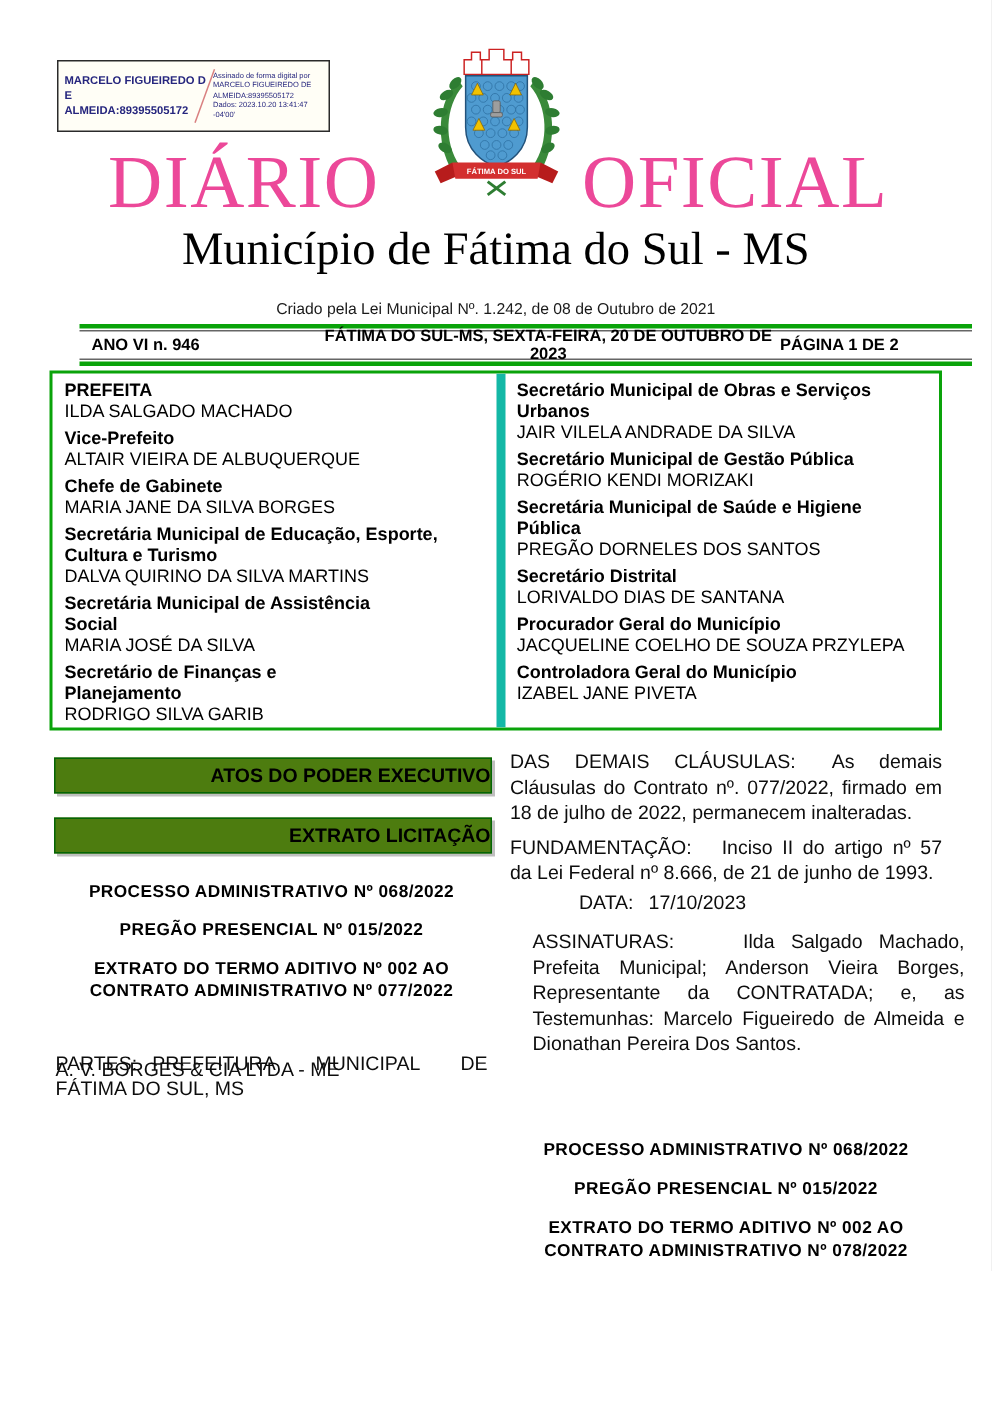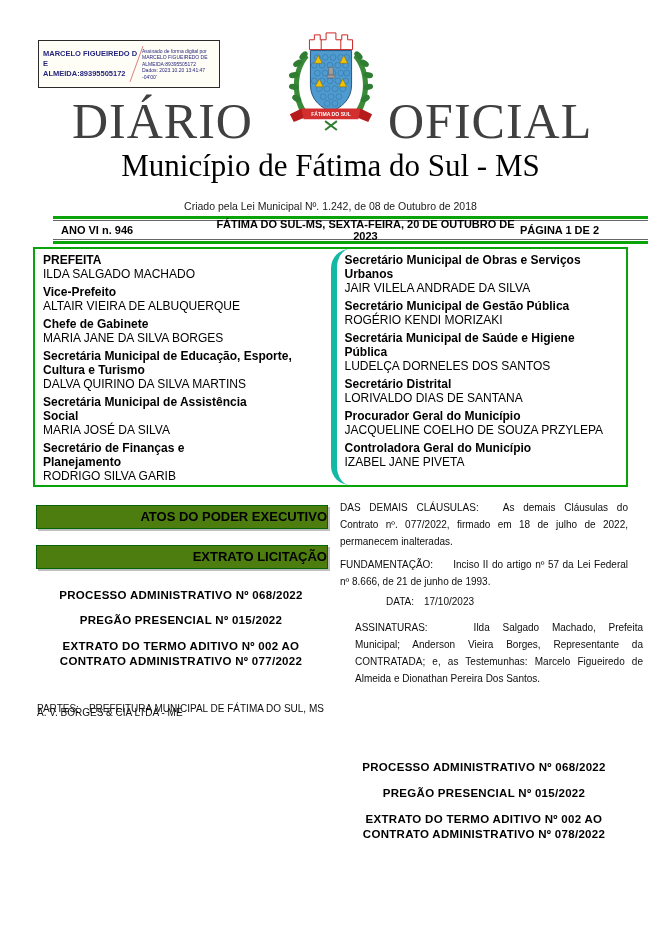--- a/index.html
+++ b/index.html
@@ -9,60 +9,60 @@
   
   .stamp{position:absolute;left:38px;top:40px;width:180px;height:46px;border:1px solid #2a2a2a;
          background:#fffef6;display:flex;align-items:center;}
   .stamp-left{width:99px;padding:2px 0 2px 4px;font-size:7.5px;font-weight:bold;color:#26267e;line-height:1.3;word-break:break-all;}
   .stamp-right{width:74px;font-size:5px;color:#26267e;line-height:1.3;}
   .stamp-slash{position:absolute;left:97px;top:4px;width:1px;height:38px;background:#d98080;transform:rotate(20deg);}
 
   
   .crest{position:absolute;left:282px;top:24px;}
   .title{position:absolute;top:92px;font-family:"Liberation Serif","DejaVu Serif",serif;
-         font-size:50px;color:#404040;letter-spacing:1px;}
+         font-size:50px;color:#ec4899;letter-spacing:1px;}
   .title-left{left:72px;}
   .title-right{left:388px;}
   .subtitle{position:absolute;top:148px;left:0;width:661px;text-align:center;
             font-family:"Liberation Serif","DejaVu Serif",serif;font-size:31px;color:#000;}
   .creation-note{position:absolute;top:200px;left:0;width:661px;text-align:center;font-size:10.5px;color:#1a1a1a;}
 
   
   .infobar{position:absolute;left:33px;top:216px;width:595px;border-top:3px solid #0aa30a;border-bottom:3px solid #0aa30a;padding:1px 0;margin-left:20px;}
   .infobar-inner{border-top:1px solid #666;border-bottom:1px solid #666;display:flex;align-items:center;
                  height:18px;font-size:11px;font-weight:bold;color:#000;}
   .infobar-inner .cell-l{width:150px;padding-left:8px;text-align:left;}
   .infobar-inner .cell-c{flex:1;text-align:center;}
   .infobar-inner .cell-r{width:120px;padding-right:8px;text-align:left;}
 
   
   .officials-box{position:absolute;left:33px;top:247px;width:591px;height:236px;border:2px solid #0aa30a;
                  display:flex;overflow:hidden;}
-  .ocol{width:50%;padding:4px 8px 0 8px;box-sizing:border-box;border-radius:19px;}
+  .ocol{width:50%;padding:4px 8px 0 8px;box-sizing:border-box;}
   .ocol-right{border-left:6px solid #14b8a6;}
   .og{margin-bottom:4px;}
   .role{font-size:12px;font-weight:bold;line-height:14px;white-space:pre-line;color:#000;}
   .oname{font-size:12px;line-height:14px;color:#000;}
 
   
   .banner{position:absolute;left:36px;width:290px;height:22px;background:#4d7c0f;border:1px solid #056505;
           box-shadow:2px 2px 0 #bfbfbf;color:#000;font-weight:bold;font-size:13px;text-align:right;line-height:21px;}
   .banner1{top:505px;}
   .banner2{top:545px;}
 
   
   .heading{position:absolute;width:288px;text-align:center;font-weight:bold;font-size:11.5px;
            letter-spacing:.3px;line-height:15px;white-space:pre-line;color:#000;}
   .lcol{left:37px;}
   .rcol{left:340px;}
   .lh1{top:588px;} .lh2{top:613px;} .lh3{top:639px;}
   .rh1{top:760px;} .rh2{top:786px;} .rh3{top:812px;}
 
   
-  .par{position:absolute;width:288px;font-size:10px;line-height:17px;text-align:justify;color:#0d0d0d;margin:0;}
+  .par{position:absolute;width:288px;font-size:13px;line-height:17px;text-align:justify;color:#0d0d0d;margin:0;}
   .tabgap{display:inline-block;height:1px;}
   .g10{width:10px;} .g20{width:20px;} .g24{width:24px;} .g38{width:38px;} .g46{width:46px;}
   .partes{top:700px;}
   .partes2{top:704px;}
   .objeto{top:789px;}
   .clausulas{top:499px;}
   .fundamentacao{top:556px;}
   .datap{top:593px;margin-left:46px;}
   .assinaturas{top:619px;margin-left:15px;}
 </style>
@@ -163,21 +163,21 @@
       <g stroke="#2e7d32" stroke-width="2">
         <line x1="44" y1="99" x2="56" y2="108"></line>
         <line x1="56" y1="99" x2="44" y2="108"></line>
       </g>
     </svg>
   </div>
 
   <div class="title title-left">DIÁRIO</div>
   <div class="title title-right">OFICIAL</div>
   <div class="subtitle">Município de Fátima do Sul - MS</div>
-  <div class="creation-note">Criado pela Lei Municipal Nº. 1.242, de 08 de Outubro de 2018</div>
+  <div class="creation-note">Criado pela Lei Municipal Nº. 1.242, de 08 de Outubro de 2021</div>
 
   <div class="infobar">
     <div class="infobar-inner">
       <div class="cell-l">ANO VI n. 946</div>
       <div class="cell-c">FÁTIMA DO SUL-MS, SEXTA-FEIRA, 20 DE OUTUBRO DE 2023</div>
       <div class="cell-r">PÁGINA 1 DE 2</div>
     </div>
   </div>
 
   <div class="officials-box">
@@ -216,21 +216,21 @@
 Urbanos</div>
         <div class="oname">JAIR VILELA ANDRADE DA SILVA</div>
       </div>
       <div class="og">
         <div class="role">Secretário Municipal de Gestão Pública</div>
         <div class="oname">ROGÉRIO KENDI MORIZAKI</div>
       </div>
       <div class="og">
         <div class="role">Secretária Municipal de Saúde e Higiene
 Pública</div>
-        <div class="oname">LUDELÇA DORNELES DOS SANTOS</div>
+        <div class="oname">PREGÃO DORNELES DOS SANTOS</div>
       </div>
       <div class="og">
         <div class="role">Secretário Distrital</div>
         <div class="oname">LORIVALDO DIAS DE SANTANA</div>
       </div>
       <div class="og">
         <div class="role">Procurador Geral do Município</div>
         <div class="oname">JACQUELINE COELHO DE SOUZA PRZYLEPA</div>
       </div>
       <div class="og">

